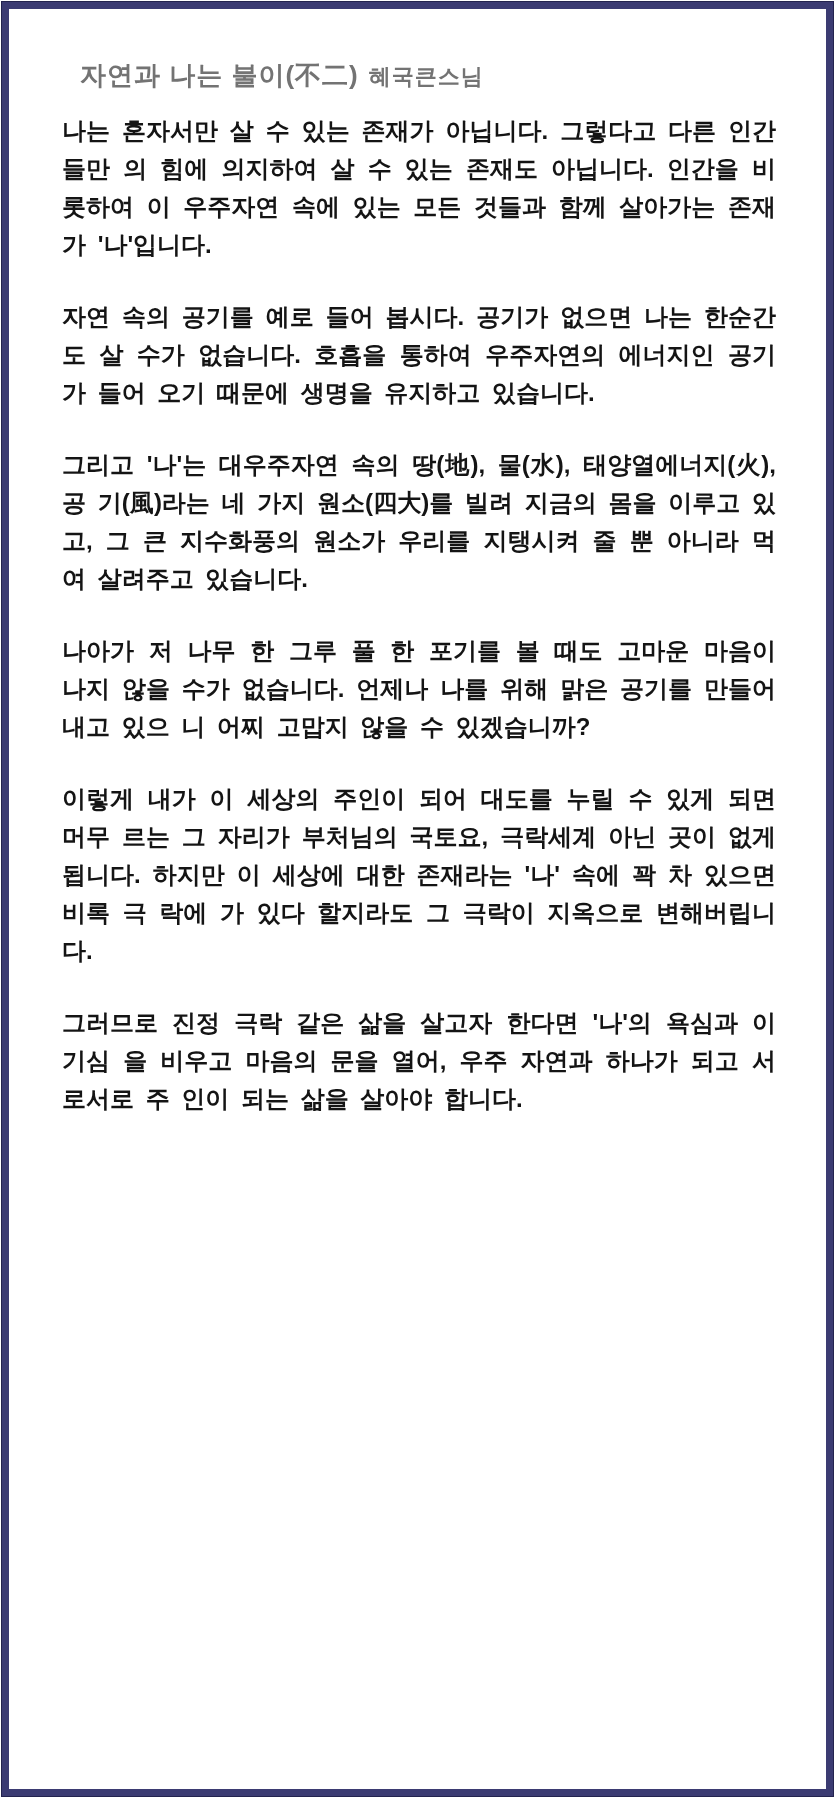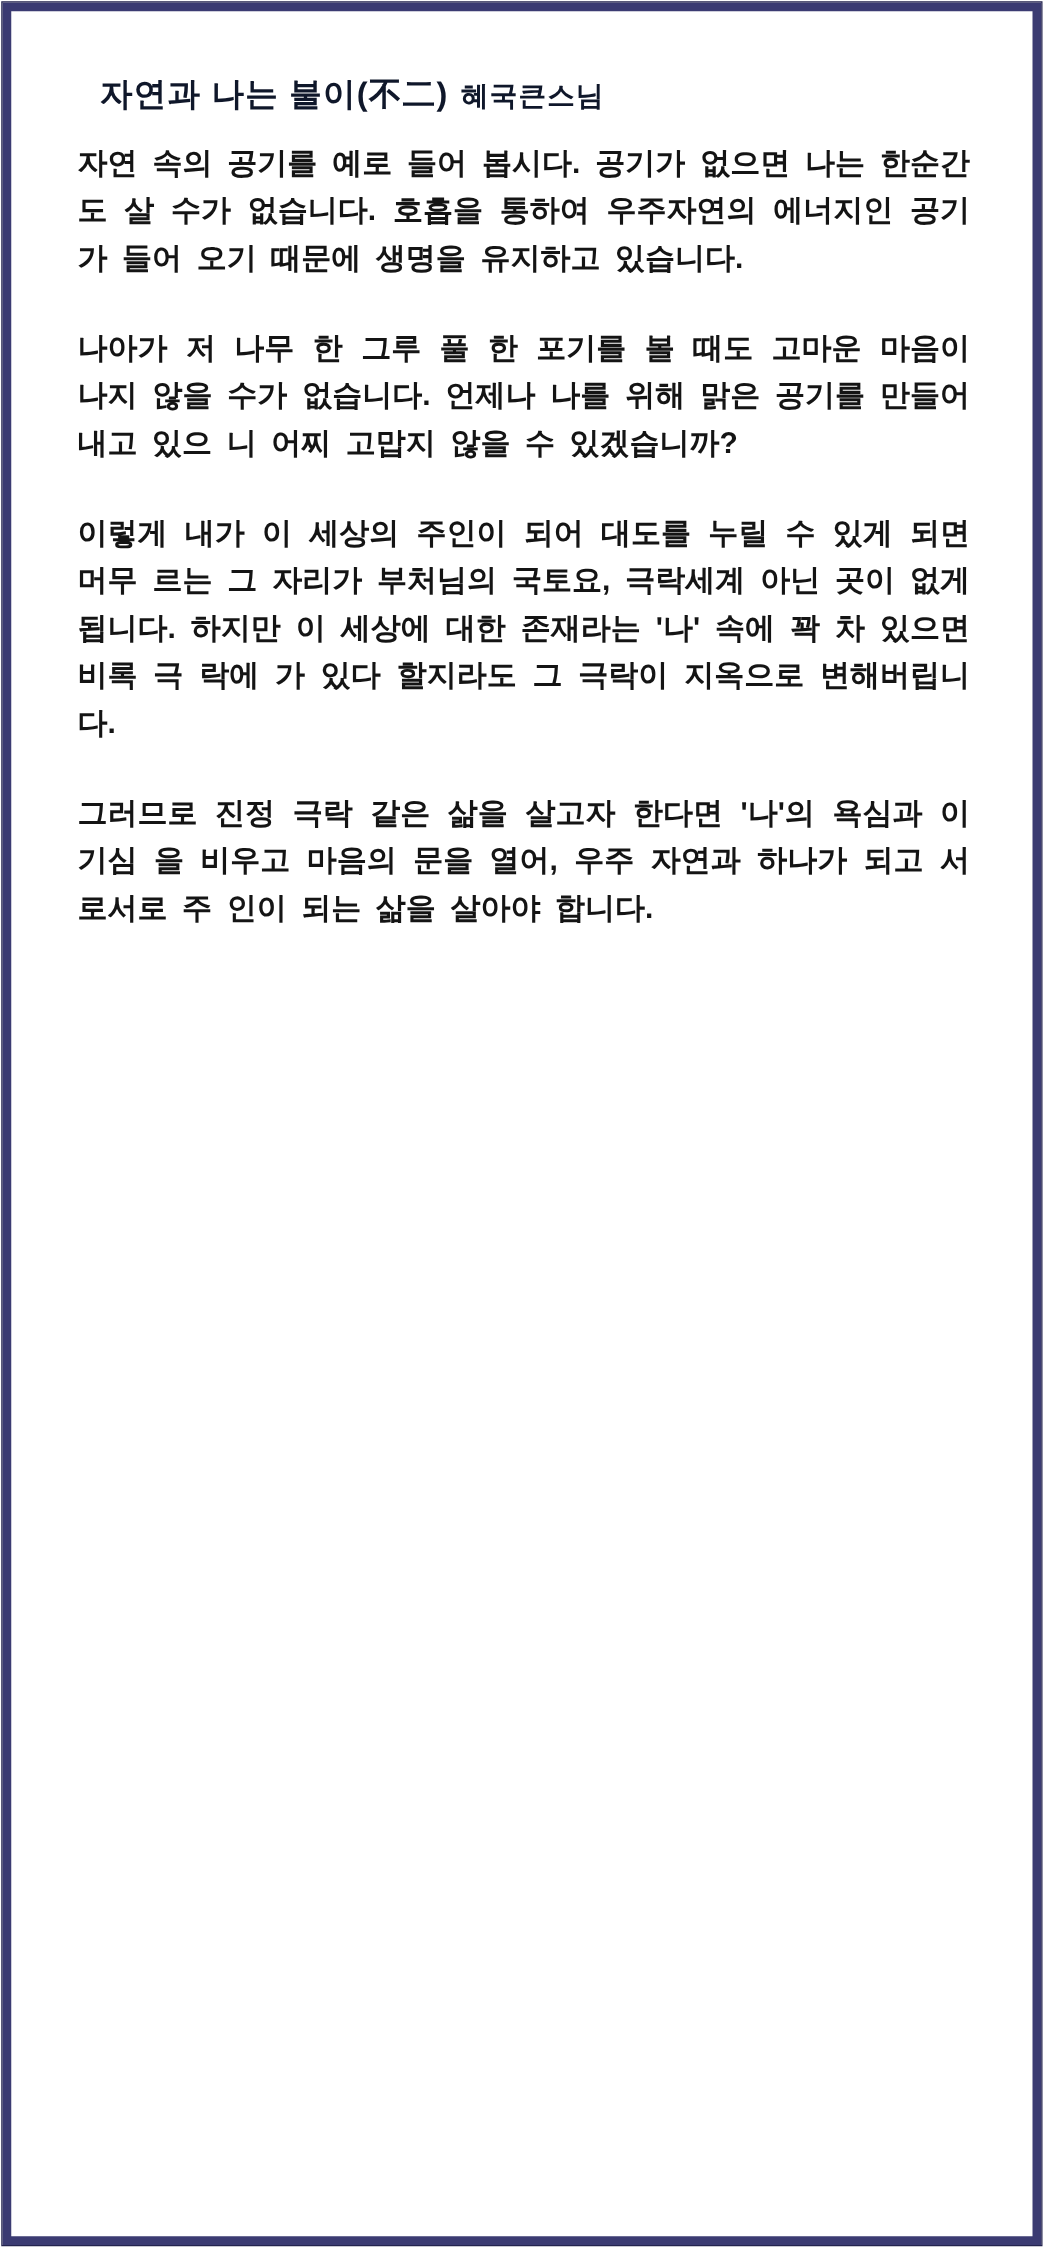--- a/index.html
+++ b/index.html
@@ -21,21 +21,21 @@
     inset: 2px;
     border: 7px solid #3b3b72;
     outline: 1px solid #23234e;
     box-sizing: border-box;
     pointer-events: none;
   }
   .title {
     position: absolute;
     left: 80px;
     top: 58px;
-    color: #0f172a;
+    color: #737373;
     font-weight: bold;
     white-space: nowrap;
     letter-spacing: 1px;
   }
   .title .main {
     font-size: 26px;
   }
   .title .author {
     font-size: 22px;
     margin-left: 10px;
@@ -62,19 +62,21 @@
 <body>
 
 <div class="page">
   <div class="frame"></div>
 
   <div class="title">
     <span class="main">자연과 나는 불이(不二)</span><span class="author">혜국큰스님</span>
   </div>
 
   <div class="body-text">
+    <p>나는 혼자서만 살 수 있는 존재가 아닙니다. 그렇다고 다른 인간들만 의 힘에 의지하여 살 수 있는 존재도 아닙니다. 인간을 비롯하여 이 우주자연 속에 있는 모든 것들과 함께 살아가는 존재가 '나'입니다.</p>
     <p>자연 속의 공기를 예로 들어 봅시다. 공기가 없으면 나는 한순간도 살 수가 없습니다. 호흡을 통하여 우주자연의 에너지인 공기가 들어 오기 때문에 생명을 유지하고 있습니다.</p>
+    <p>그리고 '나'는 대우주자연 속의 땅(地), 물(水), 태양열에너지(火), 공 기(風)라는 네 가지 원소(四大)를 빌려 지금의 몸을 이루고 있고, 그 큰 지수화풍의 원소가 우리를 지탱시켜 줄 뿐 아니라 먹여 살려주고 있습니다.</p>
     <p>나아가 저 나무 한 그루 풀 한 포기를 볼 때도 고마운 마음이 나지 않을 수가 없습니다. 언제나 나를 위해 맑은 공기를 만들어내고 있으 니 어찌 고맙지 않을 수 있겠습니까?</p>
     <p>이렇게 내가 이 세상의 주인이 되어 대도를 누릴 수 있게 되면 머무 르는 그 자리가 부처님의 국토요, 극락세계 아닌 곳이 없게 됩니다. 하지만 이 세상에 대한 존재라는 '나' 속에 꽉 차 있으면 비록 극 락에 가 있다 할지라도 그 극락이 지옥으로 변해버립니다.</p>
     <p>그러므로 진정 극락 같은 삶을 살고자 한다면 '나'의 욕심과 이기심 을 비우고 마음의 문을 열어, 우주 자연과 하나가 되고 서로서로 주 인이 되는 삶을 살아야 합니다.</p>
 
   </div>
 </div>
 
 </body></html>

